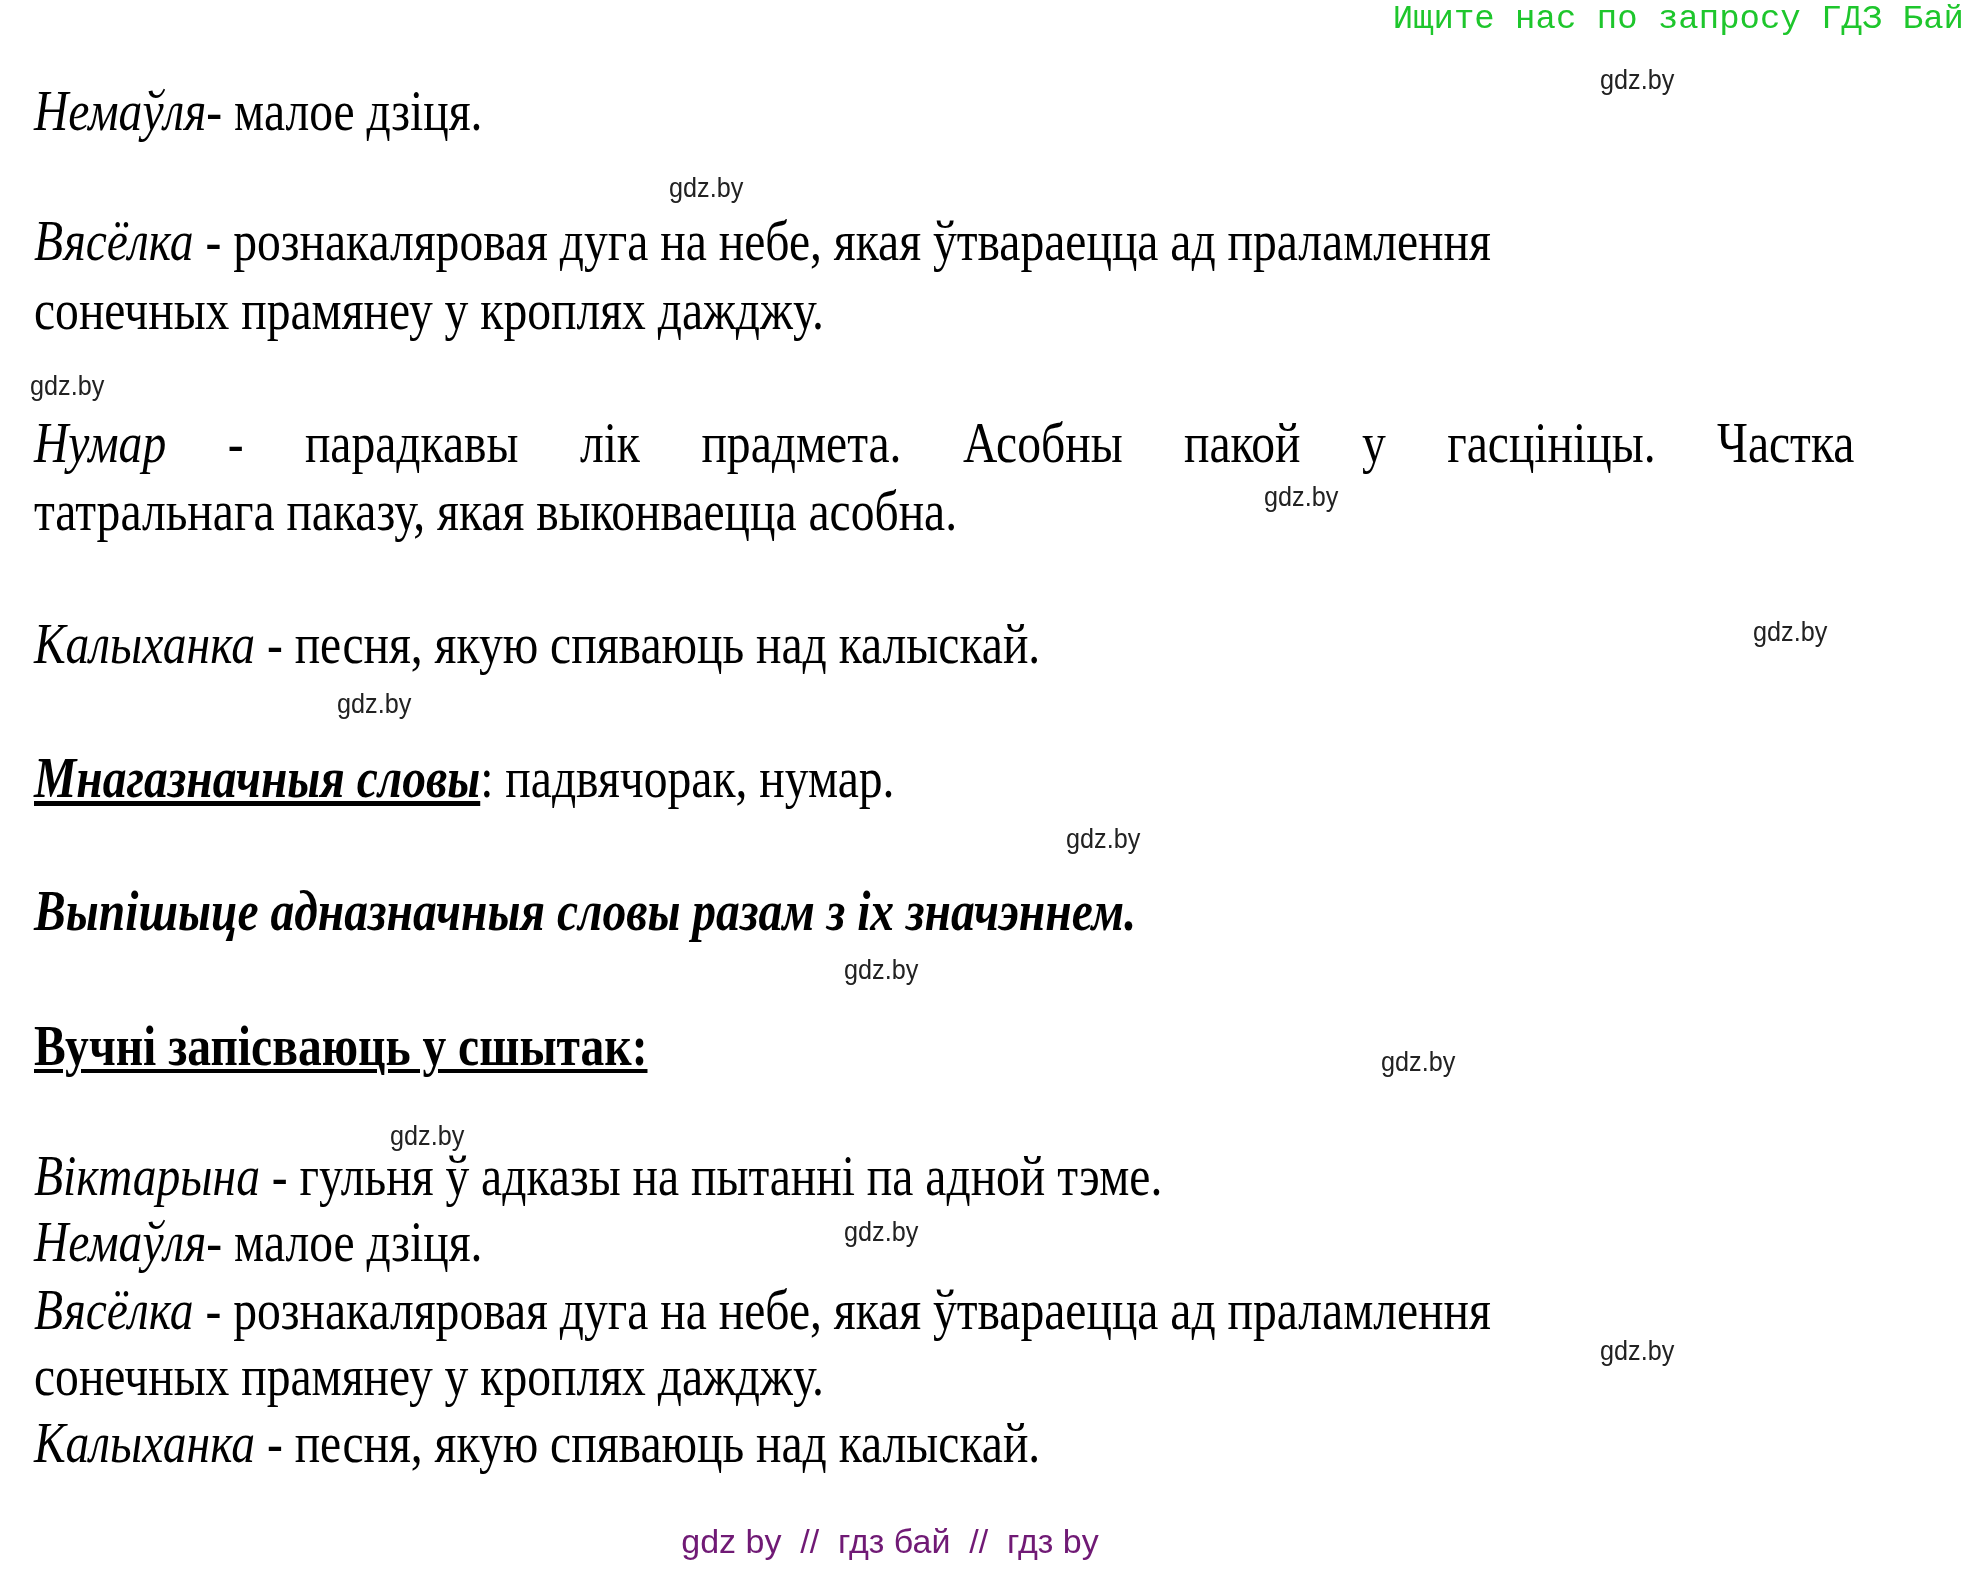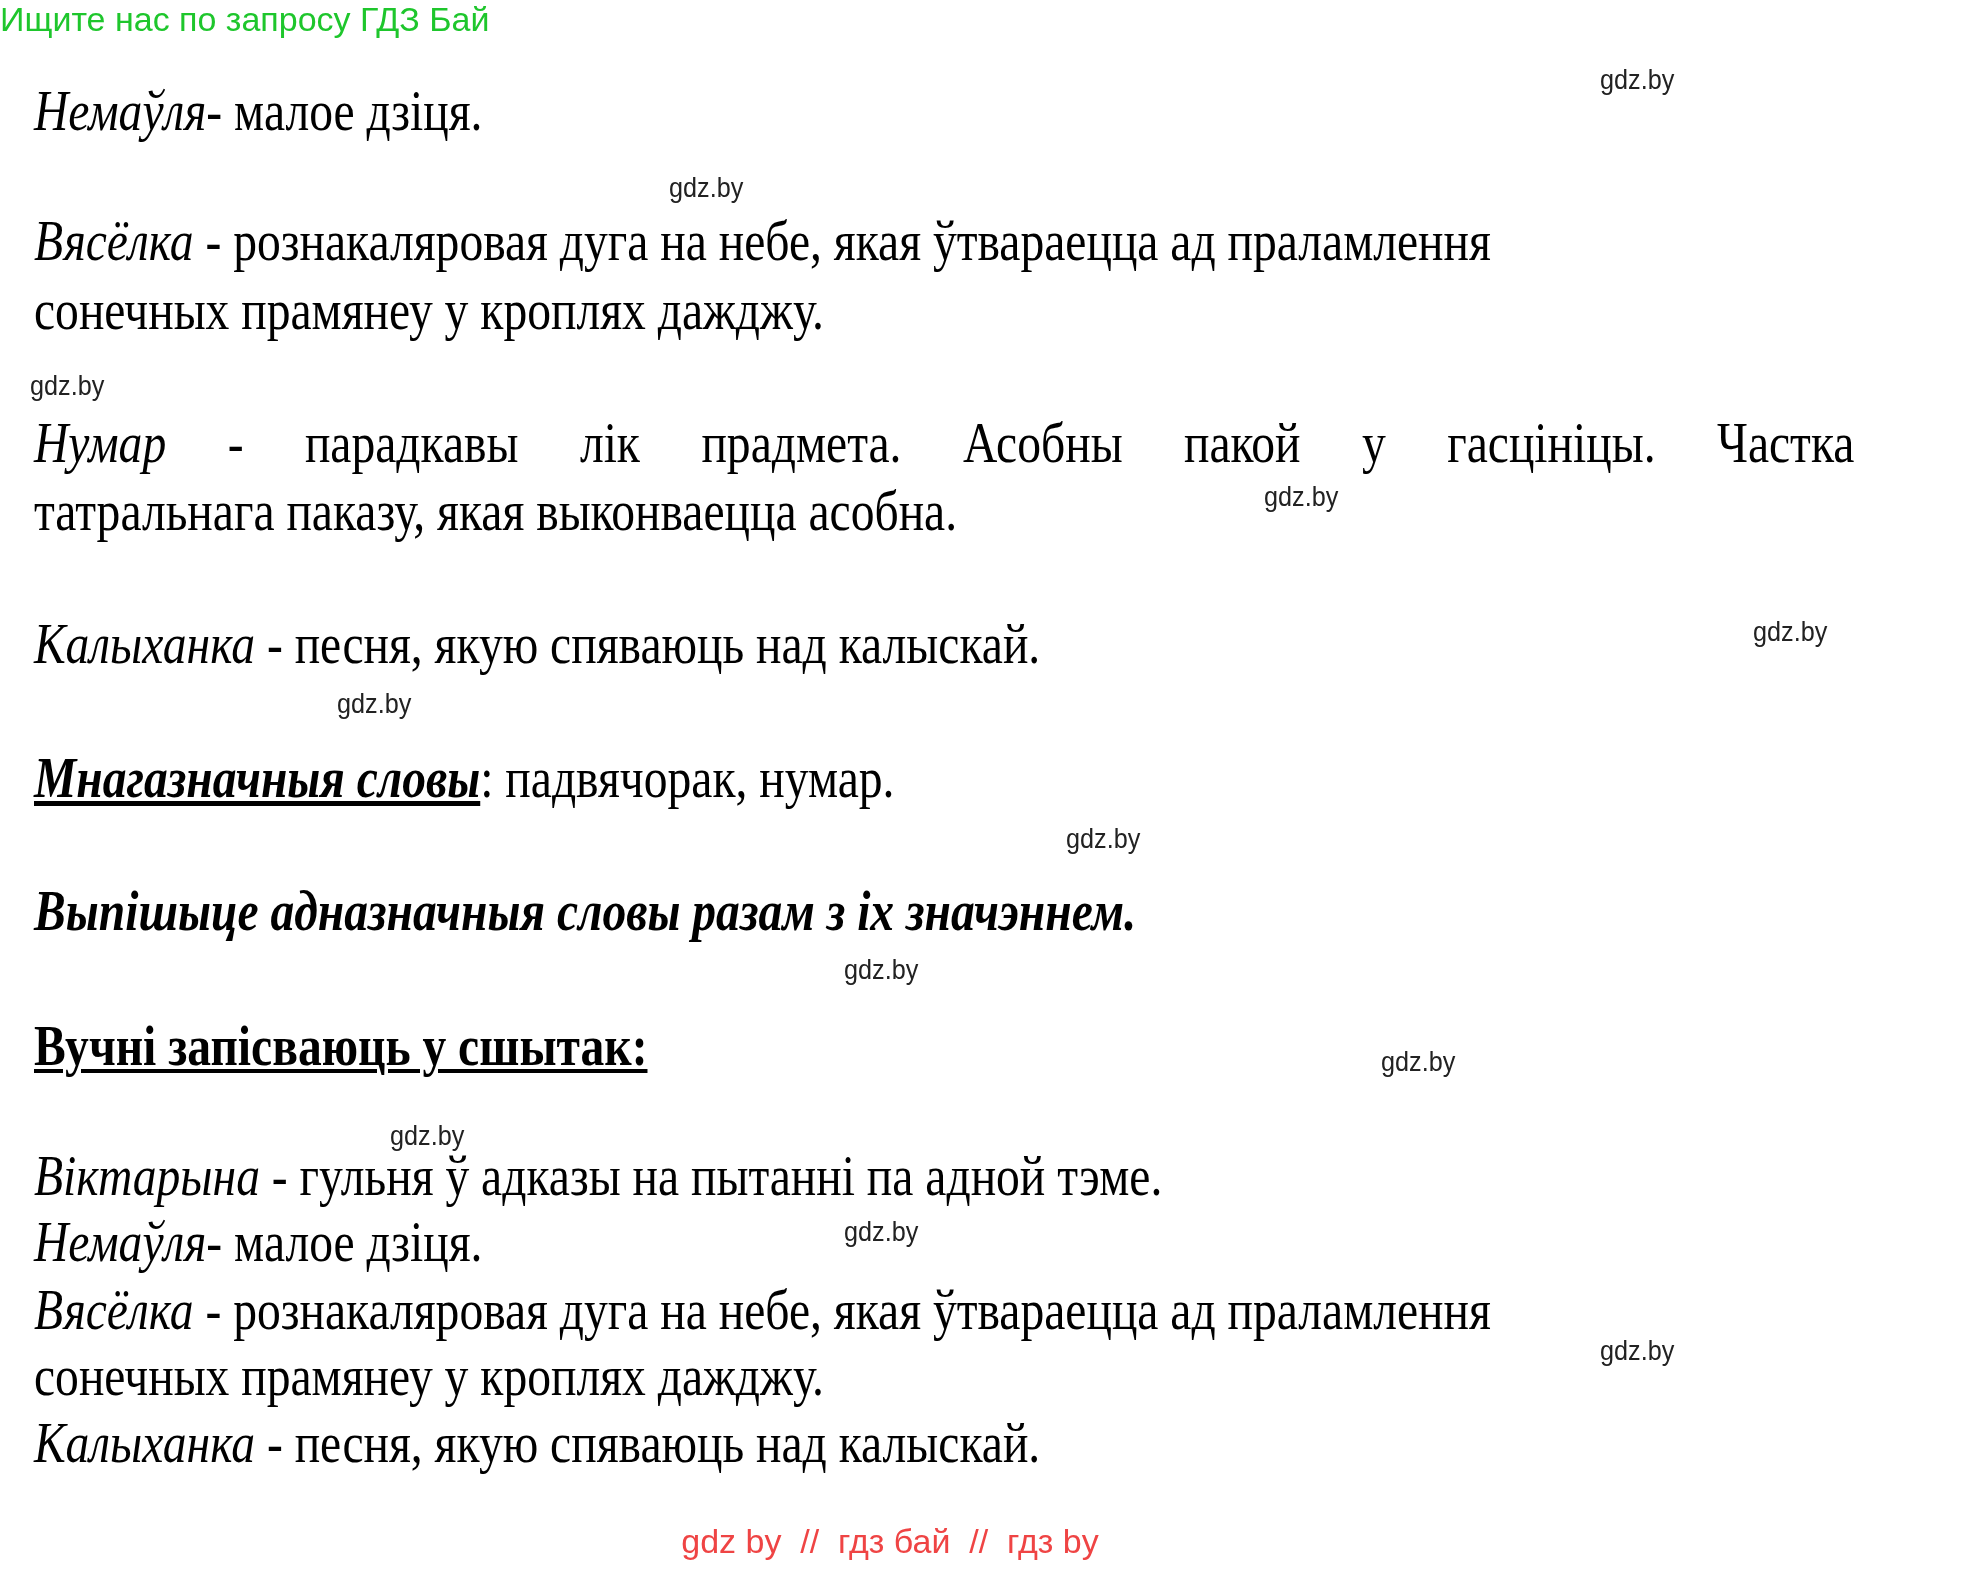--- a/index.html
+++ b/index.html
@@ -1,26 +1,26 @@
 <!DOCTYPE html>
 <html><head>
 <meta charset="utf-8">
 <style>
   html, body { margin:0; padding:0; background:#ffffff; }
   body { width:1964px; height:1579px; position:relative; overflow:hidden; }
   .abs { position:absolute; white-space:nowrap; }
-  .header { font-family:Liberation Sans, sans-serif; font-size:34px; color:#1ec62c; left:0; width:1964px; text-align:left; top:0; }
+  .header { font-family:Liberation Mono, monospace; font-size:34px; color:#1ec62c; left:0; width:1964px; text-align:right; top:0; }
   .wm { font-family:"Liberation Sans", sans-serif; font-size:28px; color:#222; transform:scaleX(0.9); transform-origin:left center; }
   .line { font-family:"Liberation Serif", serif; font-size:58px; color:#000; transform:scaleX(0.82); transform-origin:left center; left:34px; line-height:1; }
   .term { font-style:italic; }
   .just { display:block; width:2220px; text-align:justify; text-align-last:justify; }
   .heading-u { font-style:italic; font-weight:bold; text-decoration:underline; text-decoration-thickness:5px; text-underline-offset:4px; }
   .bold-it { font-style:italic; font-weight:bold; }
   .bold-u { font-weight:bold; text-decoration:underline; text-decoration-thickness:4px; text-underline-offset:4px; }
-  .footer { font-family:"Liberation Sans", sans-serif; font-size:34px; color:#ef4444; left:0; width:1780px; text-align:center; top:1522px; white-space:pre; }
+  .footer { font-family:"Liberation Sans", sans-serif; font-size:34px; color:#701a75; left:0; width:1780px; text-align:center; top:1522px; white-space:pre; }
 </style>
 </head>
 <body>
 
 <div class="abs header">Ищите нас по запросу ГДЗ Бай</div>
 
 <div class="abs line" style="top:82px;">
   <span class="term">Немаўля</span><span>- </span><span>малое дзіця.</span>
 </div>
 

